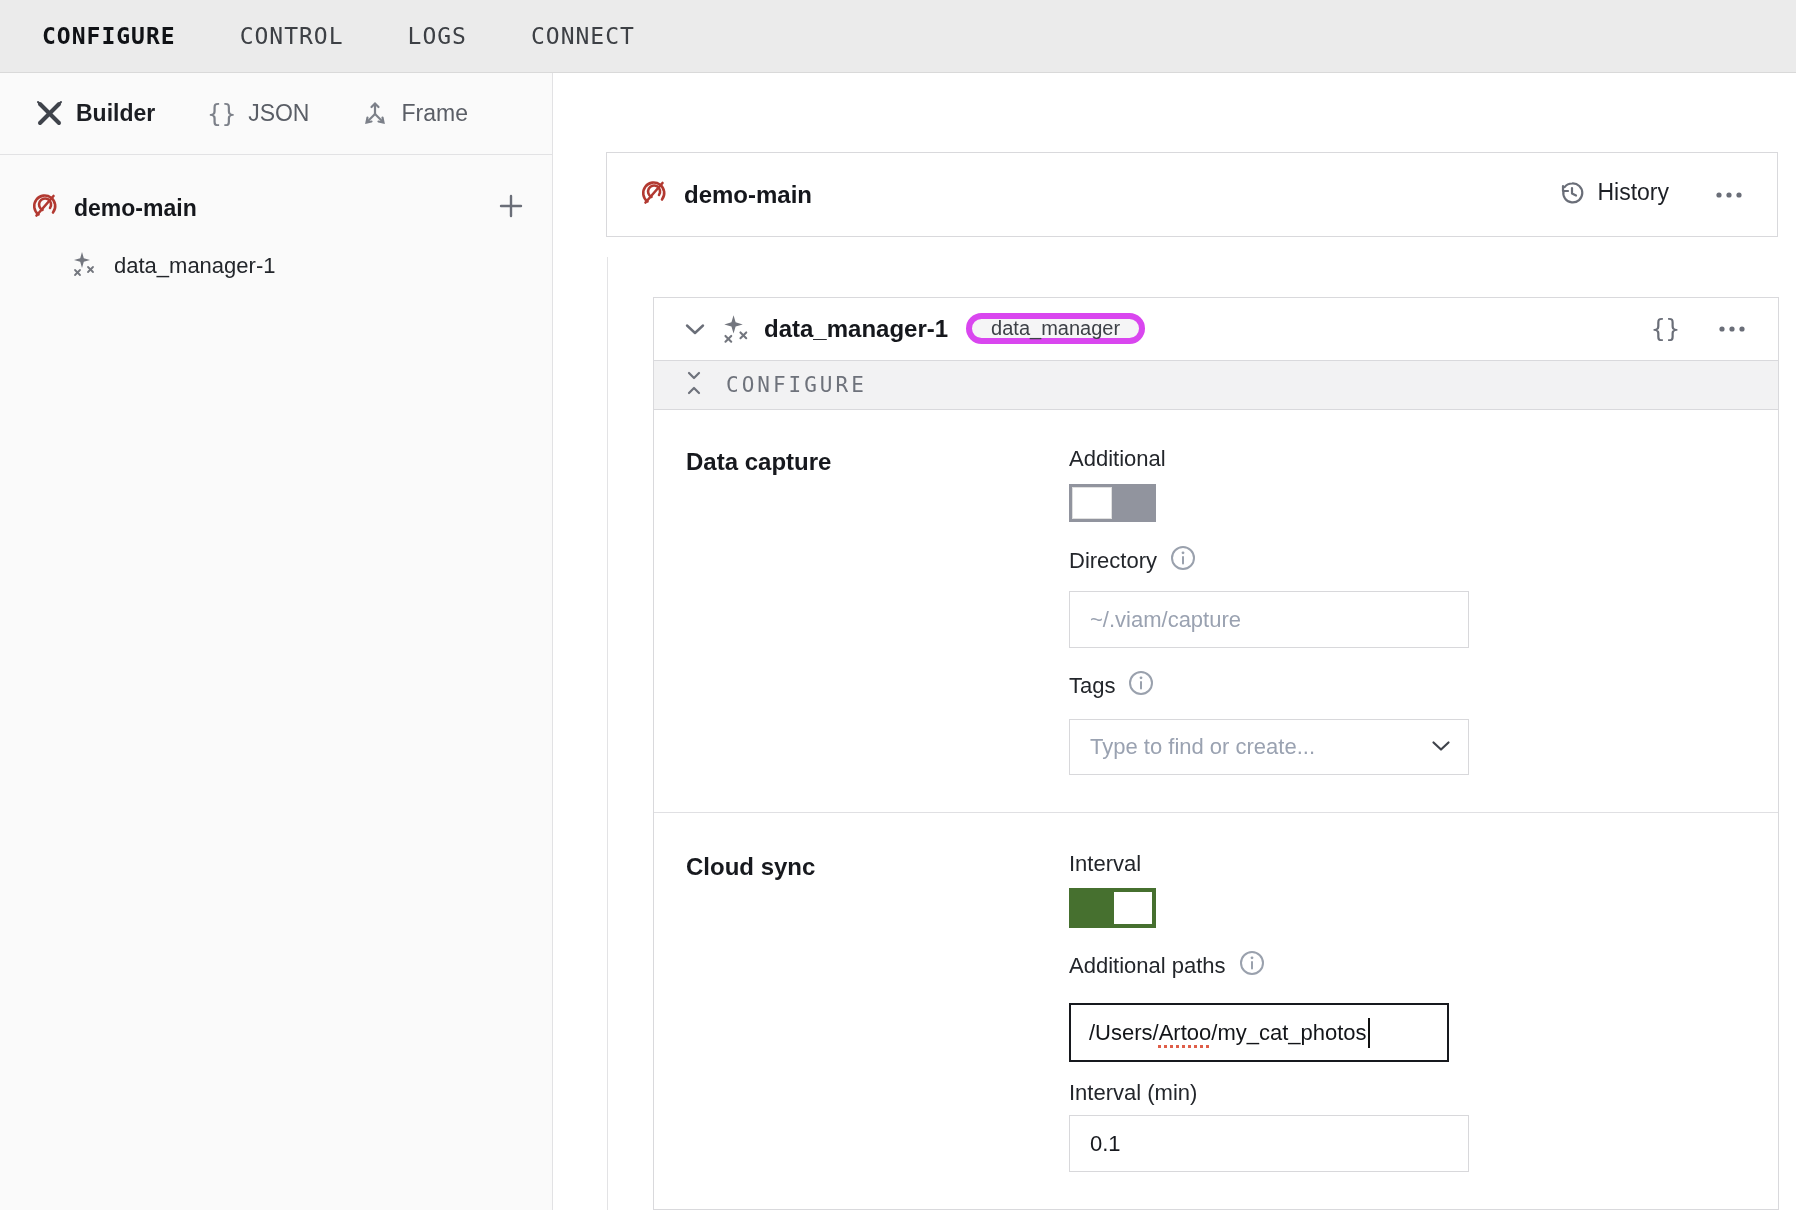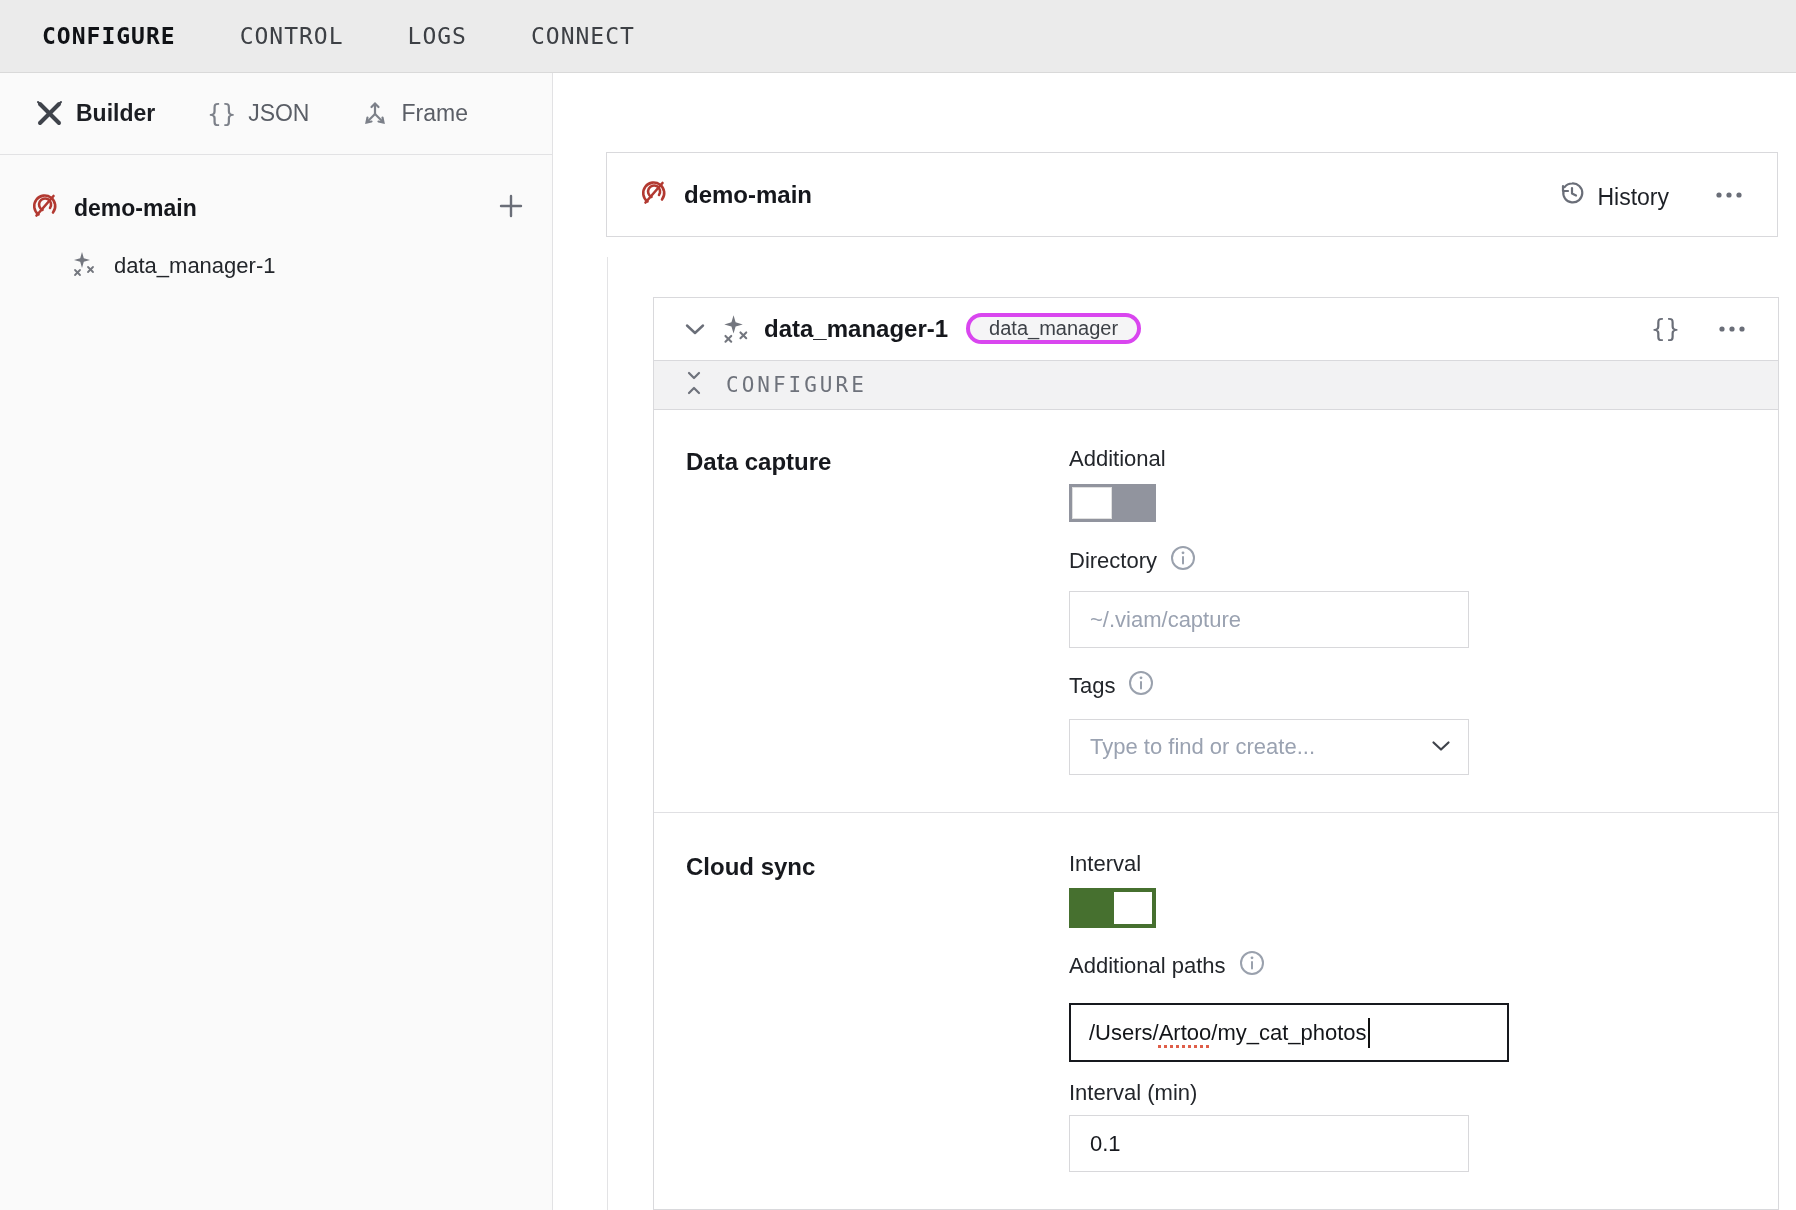--- a/index.html
+++ b/index.html
@@ -37,33 +37,33 @@
   .tree-child{display:flex;align-items:center;height:46px;margin-top:10px;padding-left:72px;cursor:pointer;}
   .tree-child .label{font-size:22px;color:#23262b;margin-left:16px;}
 
   
   .main{position:absolute;left:553px;top:73px;width:1243px;height:1137px;background:#fff;}
 
   .header-card{position:absolute;left:606px;top:152px;width:1172px;height:85px;background:#fff;
     border:1px solid #d9d9dc;display:flex;align-items:center;padding:0 32px;}
   .header-card .title{font-size:24px;font-weight:700;color:#15171c;margin-left:15px;}
   .header-card .grow{flex:1;}
-  .history-btn{display:flex;align-items:flex-end;gap:11px;cursor:pointer;}
+  .history-btn{display:flex;align-items:flex-start;gap:11px;cursor:pointer;}
   .history-btn .lbl{font-size:23px;color:#1d2026;}
   .dots-btn{margin-left:46px;cursor:pointer;display:flex;align-items:center;}
 
   .container-line{position:absolute;left:607px;top:257px;width:1px;height:953px;background:#e3e3e5;}
 
   .component-card{position:absolute;left:653px;top:297px;width:1126px;height:913px;background:#fff;
     border:1px solid #d9d9dc;border-bottom:none;display:flex;flex-direction:column;}
 
   .card-header{height:75px;display:flex;align-items:center;padding:0 30px;}
   .card-header .title{font-size:24px;font-weight:700;color:#15171c;margin-left:12px;}
   .type-badge{margin-left:18px;height:31px;padding:0 19px;border-radius:16px;background:#f5f5f6;
-    border:4px solid #d946ef;display:flex;align-items:center;font-size:20px;color:#3d4147;}
+    border:6px solid #d946ef;display:flex;align-items:center;font-size:20px;color:#3d4147;}
   .card-header .grow{flex:1;}
   .braces-btn{font-family:"DejaVu Sans Mono",monospace;font-size:24px;color:#6a6e78;cursor:pointer;}
   .card-header .dots-btn{margin-left:38px;}
   .chev-btn{cursor:pointer;display:flex;align-items:center;}
   .sparkle-wrap{margin-left:16px;display:flex;align-items:center;}
 
   .configure-bar{height:61px;background:#f2f2f3;border-top:1px solid #d9d9dc;border-bottom:1px solid #d9d9dc;
     display:flex;align-items:center;padding:0 30px;gap:22px;}
   .configure-bar .lbl{font-family:"DejaVu Sans Mono",monospace;font-size:21px;letter-spacing:3px;color:#6e727b;}
 
@@ -85,21 +85,21 @@
   .mt17{margin-top:17px;}
   .mt23{margin-top:23px;}
   .mt22{margin-top:22px;}
   .mt25{margin-top:18px;}
   .mt9{margin-top:9px;}
   .mt21{margin-top:21px;}
   .select-box{position:relative;width:400px;}
   .select-box .text-input{height:56px;padding-right:56px;}
   .select-box .chev{position:absolute;right:18px;top:50%;transform:translateY(-50%);pointer-events:none;}
 
-  .focused-input{width:440px;height:59px;border:2px solid #17191e;background:#fff;display:flex;
+  .focused-input{width:380px;height:59px;border:2px solid #17191e;background:#fff;display:flex;
     align-items:center;padding:0 18px;font-size:22px;color:#131519;white-space:nowrap;overflow:hidden;cursor:text;}
   .misspelled{text-decoration-line:underline;text-decoration-style:dotted;
     text-decoration-color:var(--squiggle-red,#df5e49);text-decoration-thickness:2.5px;text-underline-offset:5px;}
   .caret{display:inline-block;width:2px;height:30px;background:#111;margin-left:1px;}
 
   .attributes-strip{flex:1;background:#f2f2f3;border-top:1px solid #d9d9dc;}
 </style>
 </head>
 <body>
 

